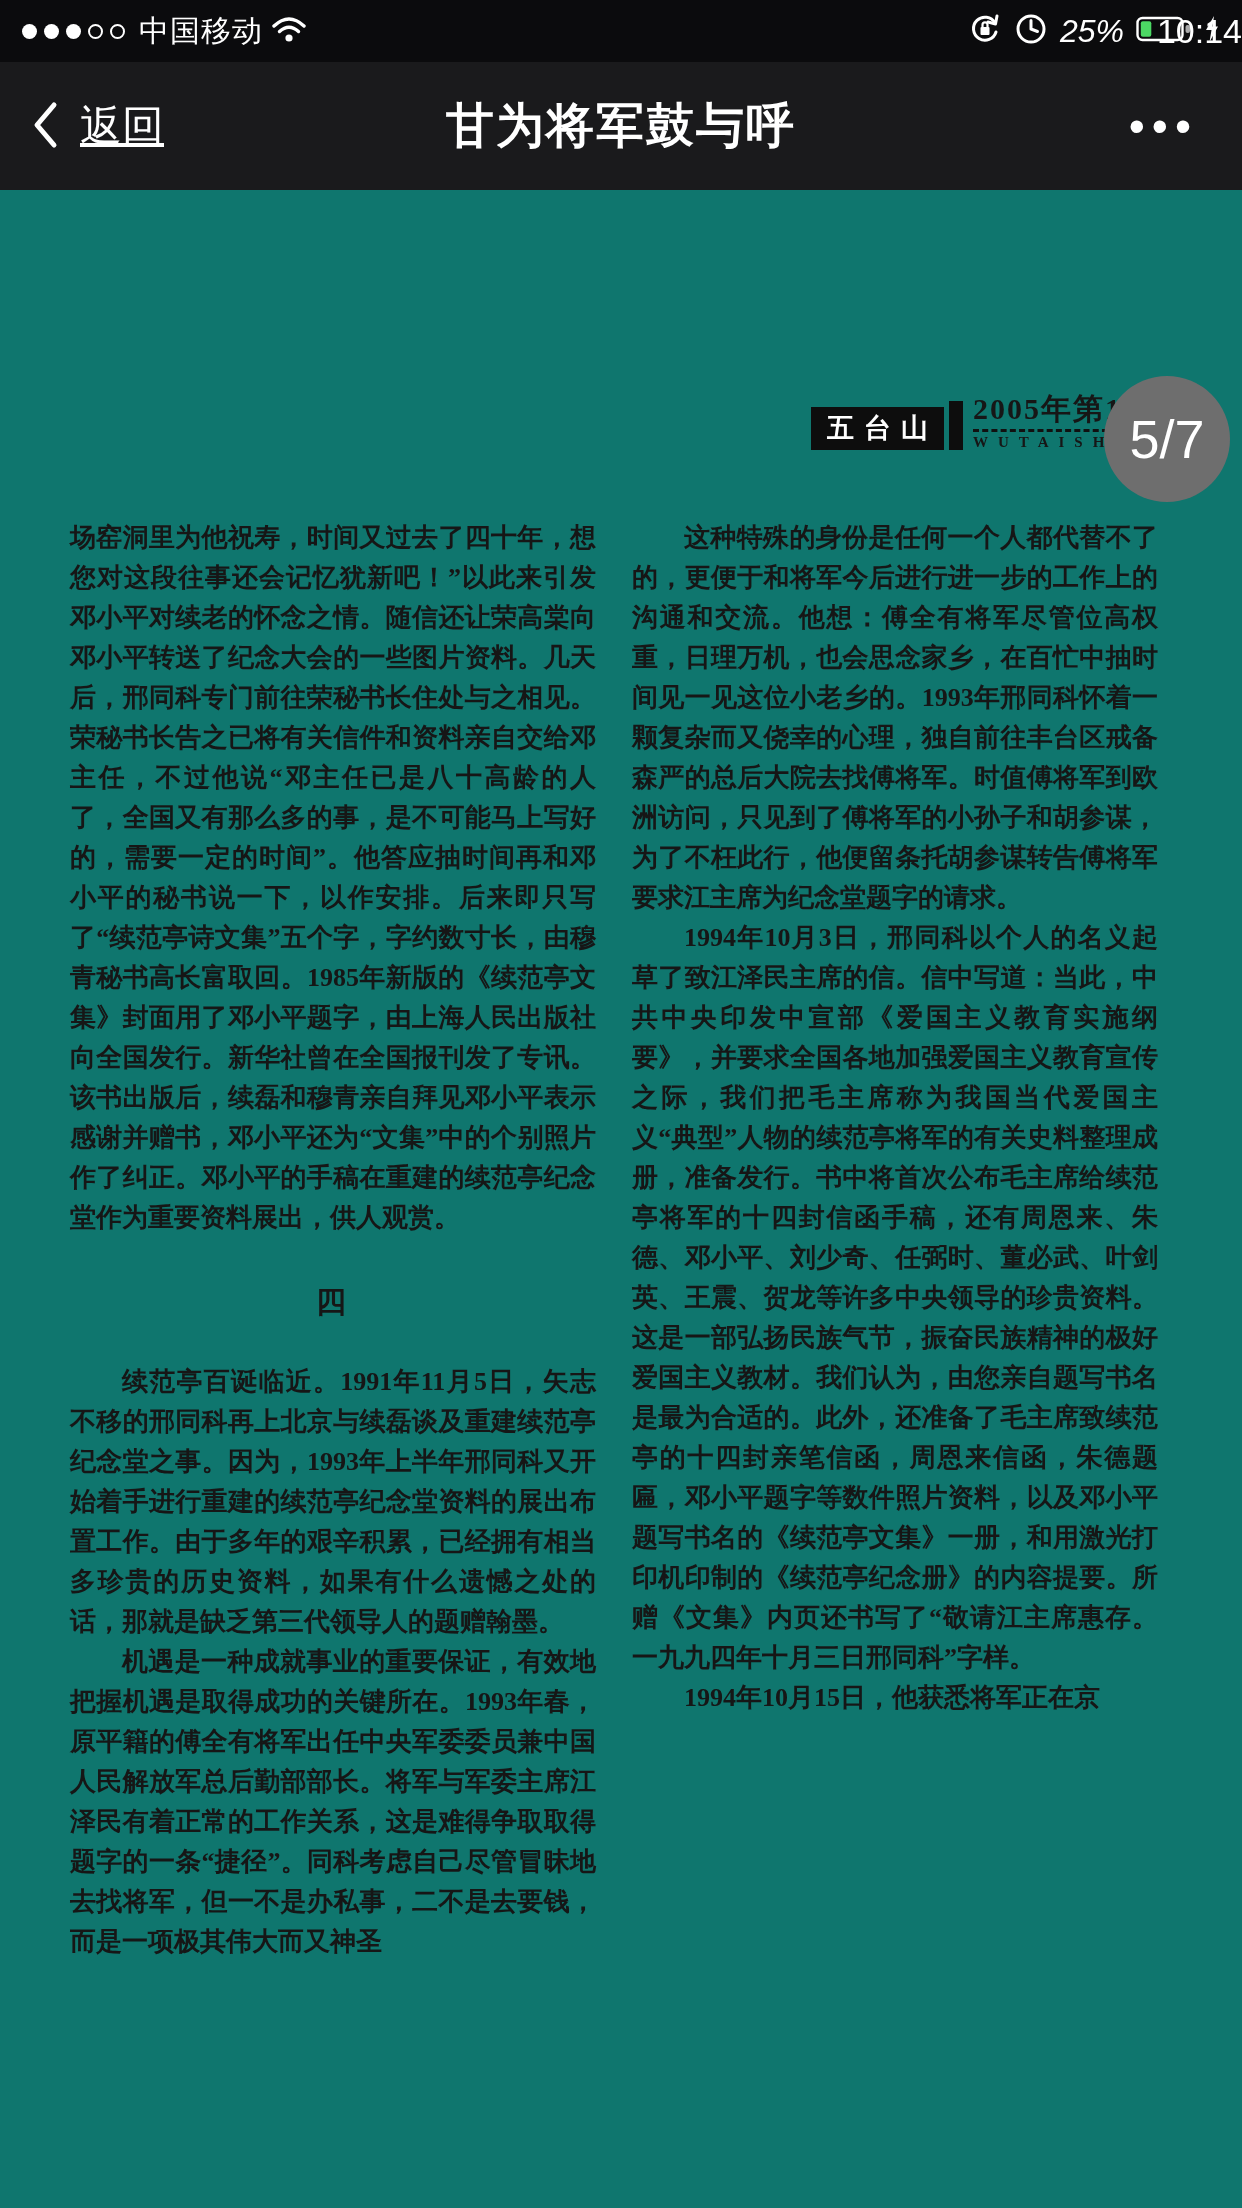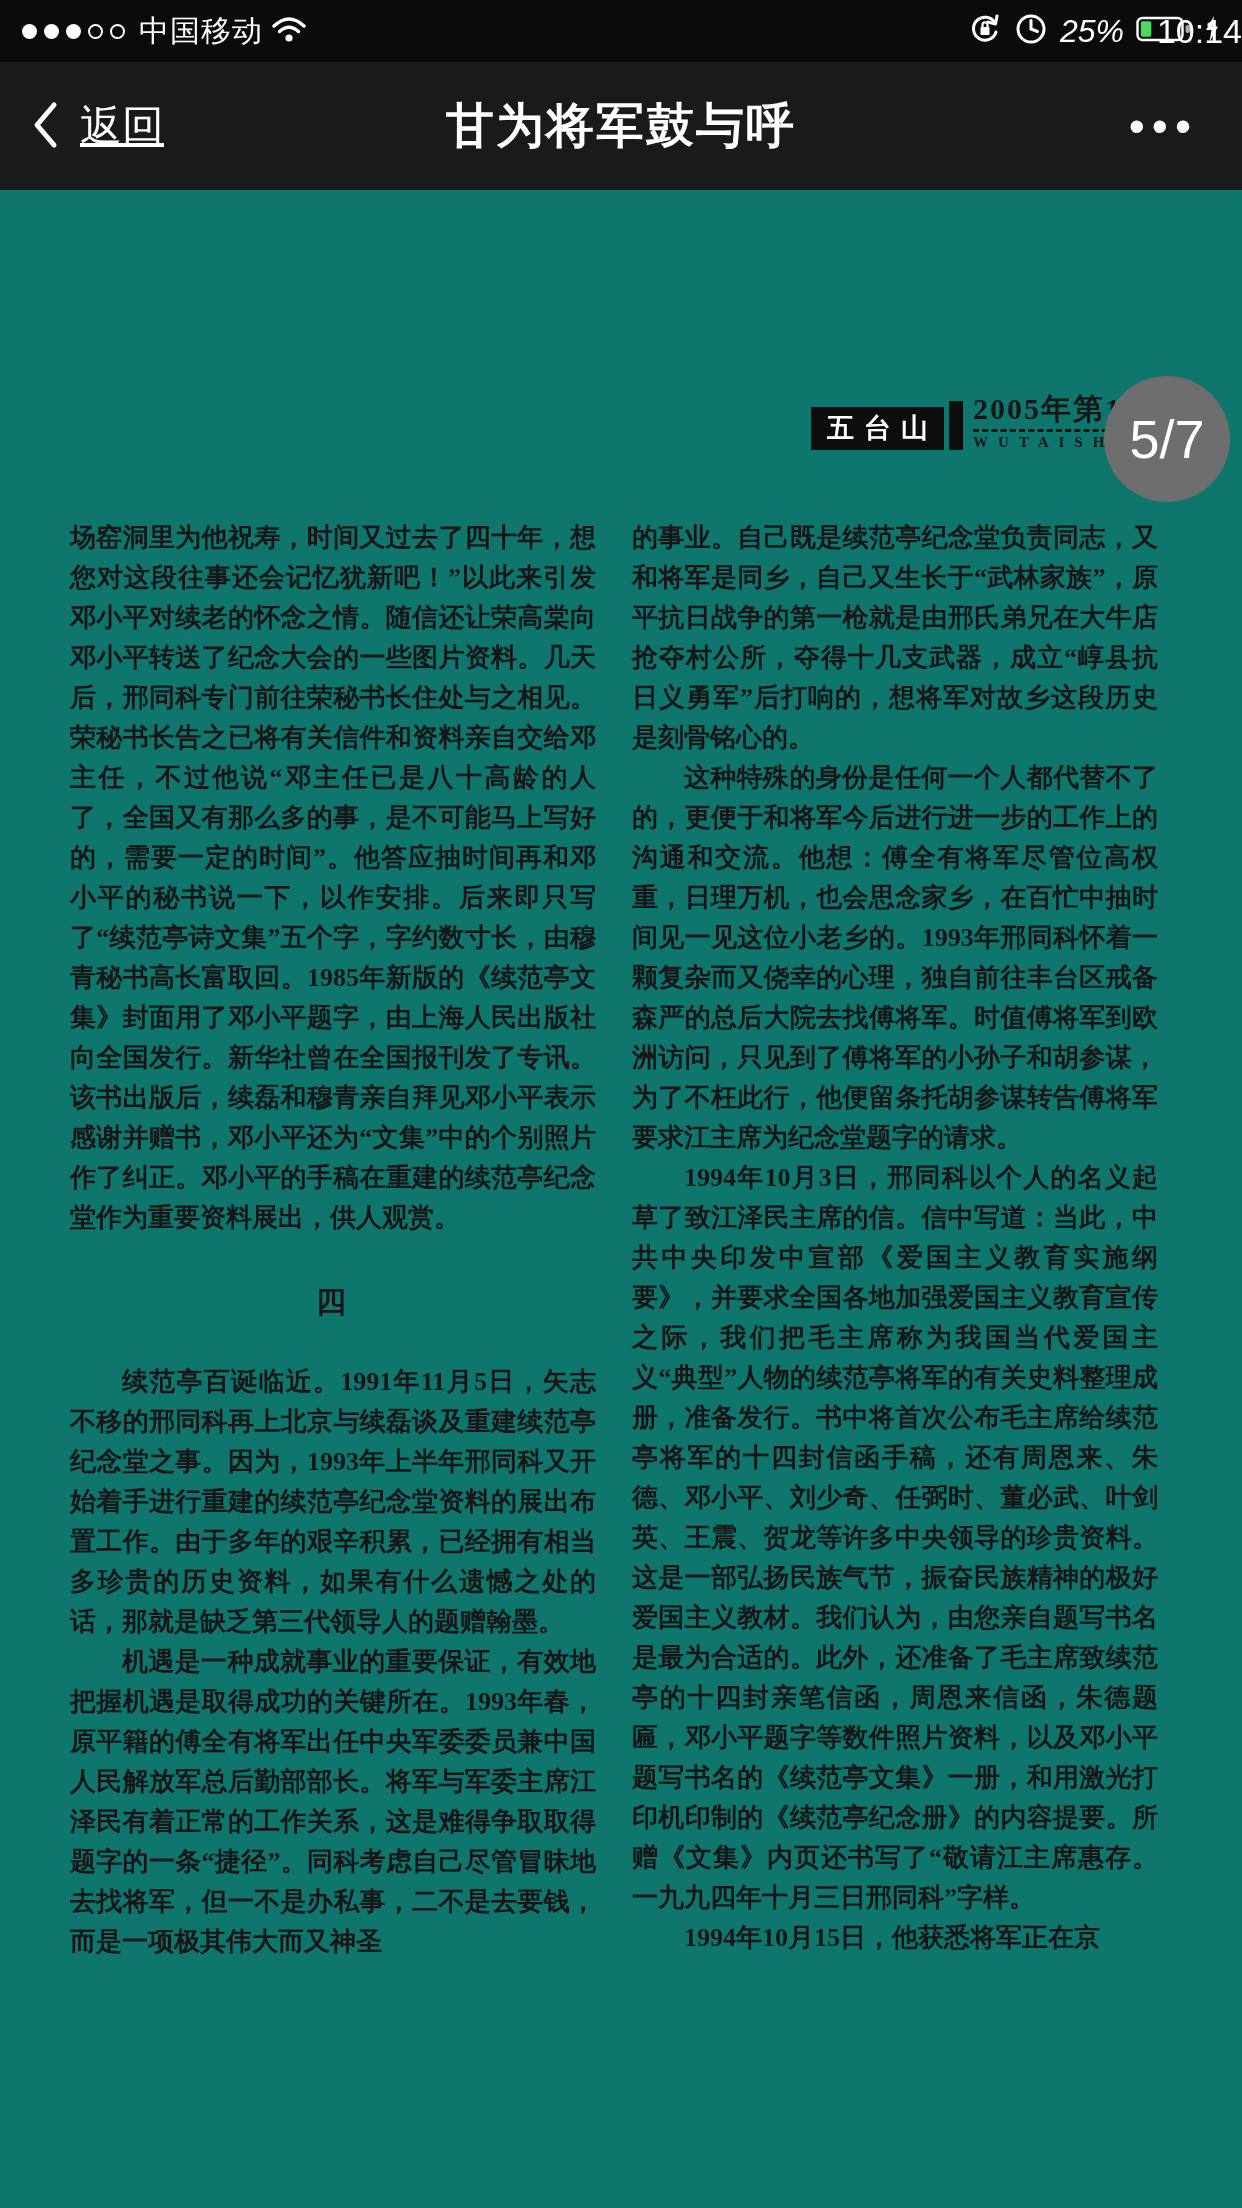--- a/index.html
+++ b/index.html
@@ -144,21 +144,20 @@
     <div class="page-badge">5/7</div>
 
     <div class="col col-left doc-font">
       <p>场窑洞里为他祝寿，时间又过去了四十年，想您对这段往事还会记忆犹新吧！”以此来引发邓小平对续老的怀念之情。随信还让荣高棠向邓小平转送了纪念大会的一些图片资料。几天后，邢同科专门前往荣秘书长住处与之相见。荣秘书长告之已将有关信件和资料亲自交给邓主任，不过他说“邓主任已是八十高龄的人了，全国又有那么多的事，是不可能马上写好的，需要一定的时间”。他答应抽时间再和邓小平的秘书说一下，以作安排。后来即只写了“续范亭诗文集”五个字，字约数寸长，由穆青秘书高长富取回。1985年新版的《续范亭文集》封面用了邓小平题字，由上海人民出版社向全国发行。新华社曾在全国报刊发了专讯。该书出版后，续磊和穆青亲自拜见邓小平表示感谢并赠书，邓小平还为“文集”中的个别照片作了纠正。邓小平的手稿在重建的续范亭纪念堂作为重要资料展出，供人观赏。</p>
       <div class="section-heading">四</div>
       <p class="p-indent">续范亭百诞临近。1991年11月5日，矢志不移的邢同科再上北京与续磊谈及重建续范亭纪念堂之事。因为，1993年上半年邢同科又开始着手进行重建的续范亭纪念堂资料的展出布置工作。由于多年的艰辛积累，已经拥有相当多珍贵的历史资料，如果有什么遗憾之处的话，那就是缺乏第三代领导人的题赠翰墨。</p>
       <p class="p-indent">机遇是一种成就事业的重要保证，有效地把握机遇是取得成功的关键所在。1993年春，原平籍的傅全有将军出任中央军委委员兼中国人民解放军总后勤部部长。将军与军委主席江泽民有着正常的工作关系，这是难得争取取得题字的一条“捷径”。同科考虑自己尽管冒昧地去找将军，但一不是办私事，二不是去要钱，而是一项极其伟大而又神圣</p>
     </div>
 
     <div class="col col-right doc-font">
-      <p>的事业。自己既是续范亭纪念堂负责同志，又和将军是同乡，自己又生长于“武林家族”，原平抗日战争的第一枪就是由邢氏弟兄在大牛店抢夺村公所，夺得十几支武器，成立“崞县抗日义勇军”后打响的，想将军对故乡这段历史是刻骨铭心的。</p>
       <p class="p-indent">这种特殊的身份是任何一个人都代替不了的，更便于和将军今后进行进一步的工作上的沟通和交流。他想：傅全有将军尽管位高权重，日理万机，也会思念家乡，在百忙中抽时间见一见这位小老乡的。1993年邢同科怀着一颗复杂而又侥幸的心理，独自前往丰台区戒备森严的总后大院去找傅将军。时值傅将军到欧洲访问，只见到了傅将军的小孙子和胡参谋，为了不枉此行，他便留条托胡参谋转告傅将军要求江主席为纪念堂题字的请求。</p>
       <p class="p-indent">1994年10月3日，邢同科以个人的名义起草了致江泽民主席的信。信中写道：当此，中共中央印发中宣部《爱国主义教育实施纲要》，并要求全国各地加强爱国主义教育宣传之际，我们把毛主席称为我国当代爱国主义“典型”人物的续范亭将军的有关史料整理成册，准备发行。书中将首次公布毛主席给续范亭将军的十四封信函手稿，还有周恩来、朱德、邓小平、刘少奇、任弼时、董必武、叶剑英、王震、贺龙等许多中央领导的珍贵资料。这是一部弘扬民族气节，振奋民族精神的极好爱国主义教材。我们认为，由您亲自题写书名是最为合适的。此外，还准备了毛主席致续范亭的十四封亲笔信函，周恩来信函，朱德题匾，邓小平题字等数件照片资料，以及邓小平题写书名的《续范亭文集》一册，和用激光打印机印制的《续范亭纪念册》的内容提要。所赠《文集》内页还书写了“敬请江主席惠存。一九九四年十月三日邢同科”字样。</p>
       <p class="p-indent">1994年10月15日，他获悉将军正在京</p>
     </div>
 
 
   </div>
 </div>
 
 </body></html>

